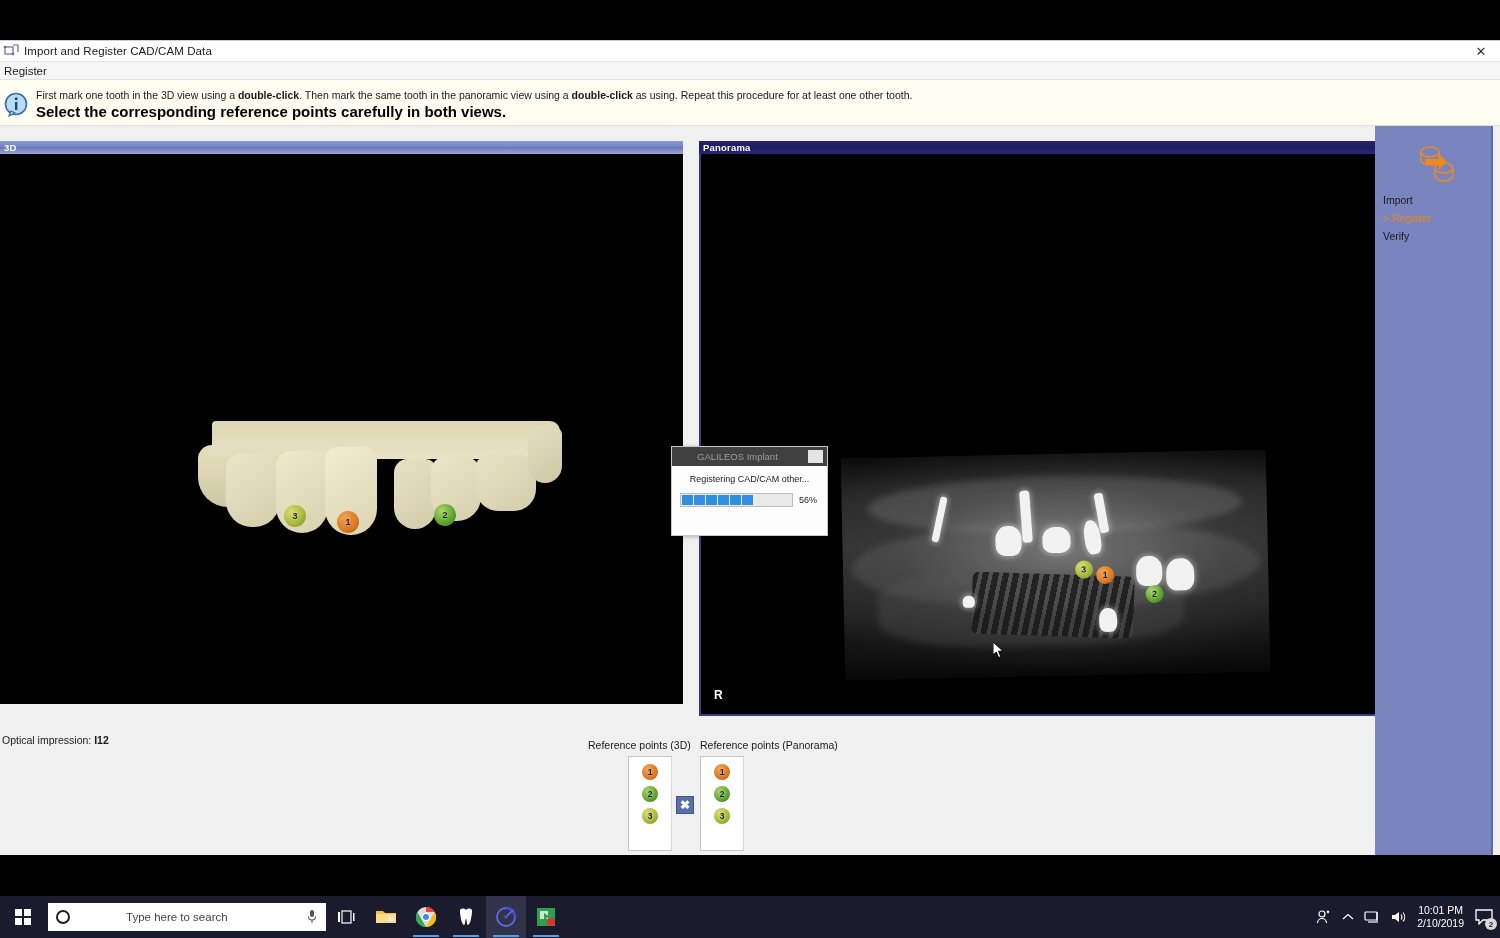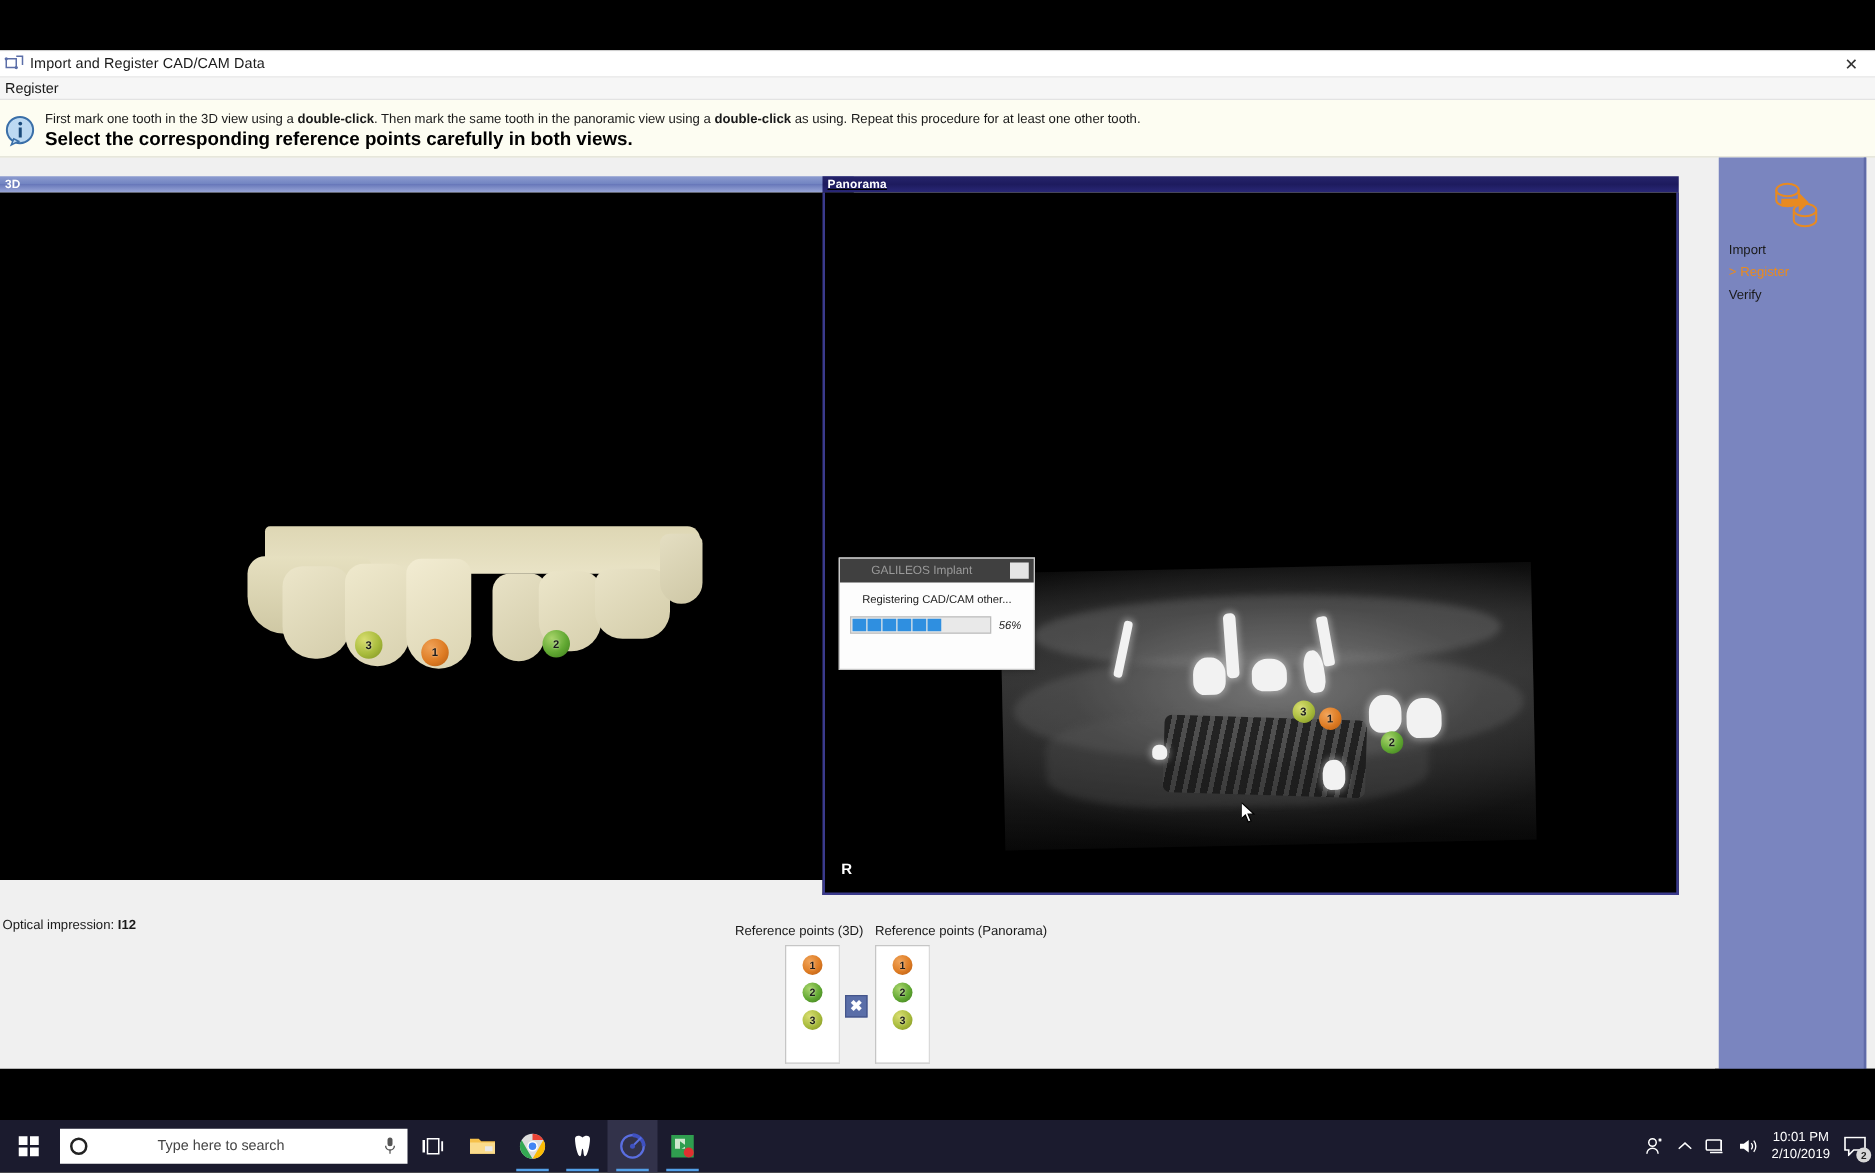--- a/index.html
+++ b/index.html
@@ -74,21 +74,21 @@
   }
 
   .pane3d{
     position:absolute; left:0; top:0; width:683px; height:590px;
   }
   .pane3d .canvas{
     position:absolute; left:0; top:13px; width:683px; height:550px; background:#000;
     overflow:hidden;
   }
   .panepano{
-    position:absolute; left:658px; top:0; width:685px; height:590px;text-decoration:underline;
+    position:absolute; left:699px; top:0; width:685px; height:590px;
   }
   .panepano .canvas{
     position:absolute; left:0; top:13px; width:685px; height:562px; background:#000;
     border:2px solid #3a3a8c; border-top:none; overflow:hidden;
   }
 
   
   .teeth{
     position:absolute; left:198px; top:263px; width:365px; height:125px;
   }
@@ -139,21 +139,21 @@
     height:19px; display:flex; align-items:center; justify-content:space-between;
     padding:0 4px 0 25px; font-size:9.5px; color:#9a9a9a; background:#404040;
   }
   .progdlg .dclose{
     width:15px; height:13px; background:#e4e4e4;
   }
   .progdlg .dmsg{
     text-align:center; font-size:9px; color:#222; margin-top:8px;
   }
   .progdlg .dbarwrap{
-    display:flex; align-items:center; padding:0 8px; margin-top:9px; gap:6px;font-style:italic;
+    display:flex; align-items:center; padding:0 8px; margin-top:9px; gap:6px;
   }
   .progdlg .dbar{
     flex:1 1 auto; height:14px; background:#e9e9e9; border:1px solid #bdbdbd;
     position:relative; overflow:hidden; padding:1px;
     display:flex; gap:1px;
   }
   .progdlg .dbar i{
     display:block; width:11px; height:100%; background:#2f8fe0; flex:0 0 auto;
   }
   .progdlg .dpct{ font-size:9px; color:#222; width:20px; }

